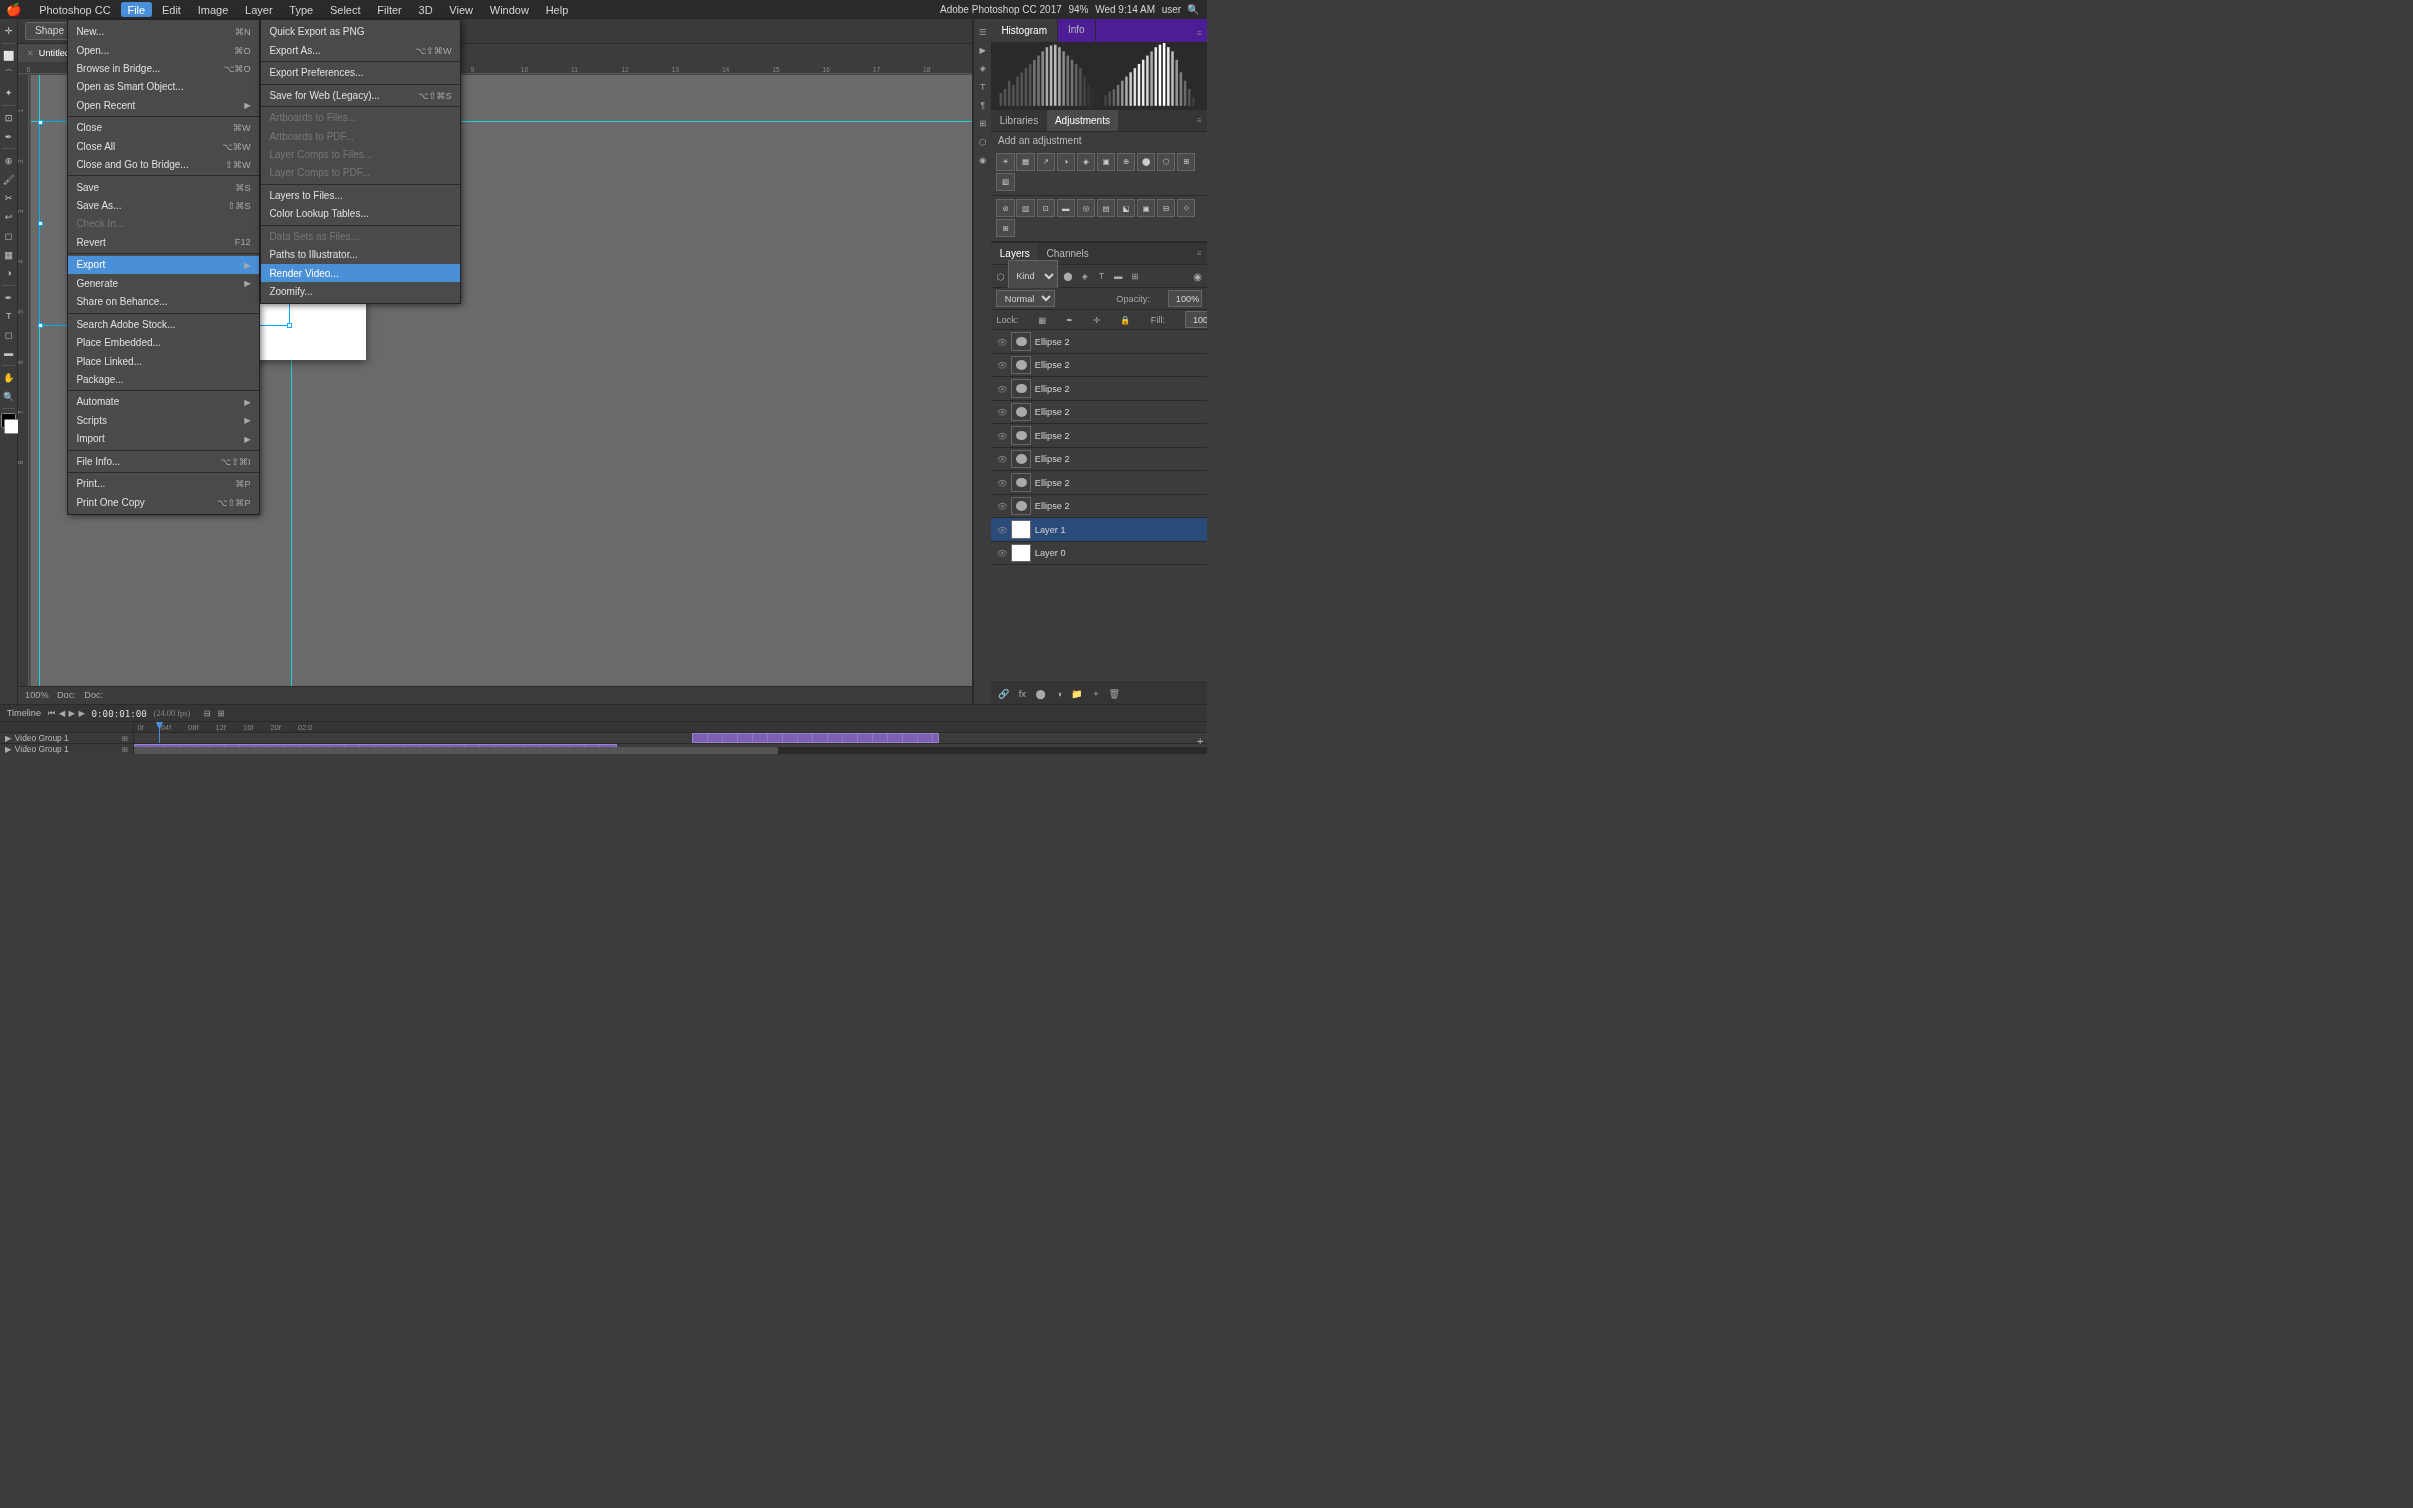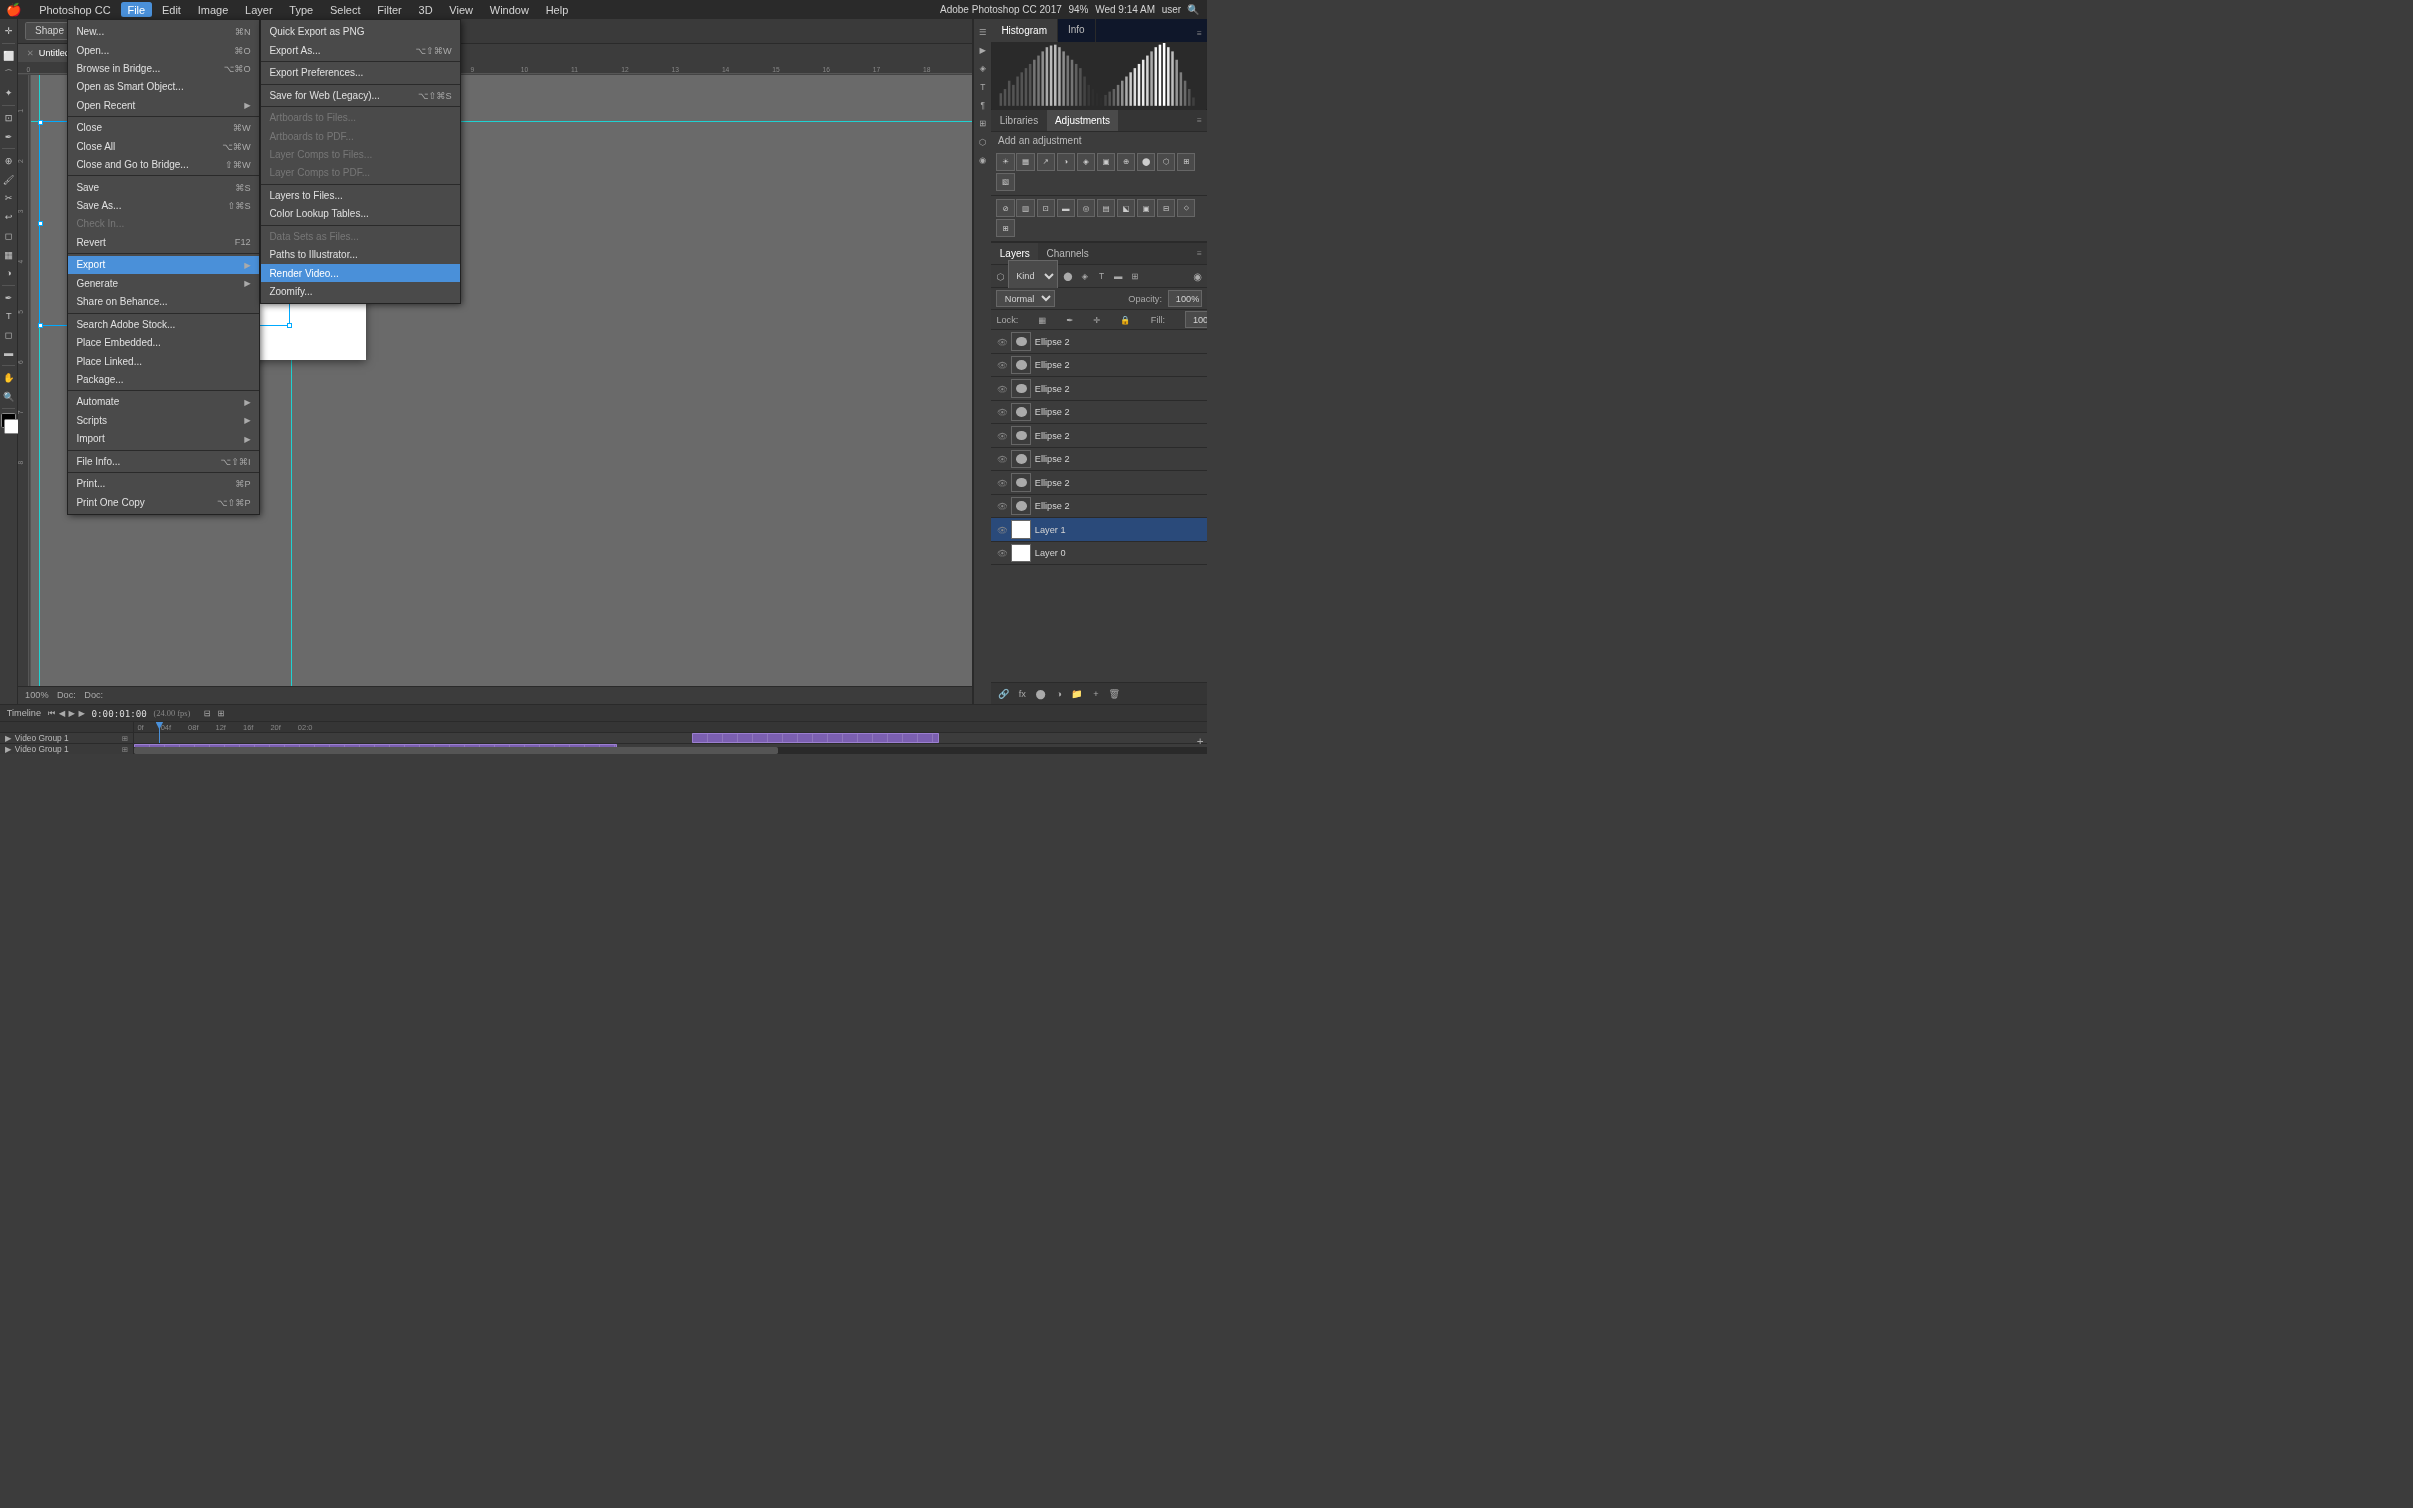--- a/index.html
+++ b/index.html
@@ -256,21 +256,21 @@
       bottom: 50px;
       background: #3c3c3c;
       border-left: 0.8px solid #2a2a2a;
       display: flex;
       flex-direction: column;
     }
 
     
     .panel-tabs-top {
       display: flex;
-      background: #0f172a;
+      background: #4c1d95;
       border-bottom: 0.8px solid #2a2a2a;
       height: 23.5px;
       align-items: flex-end;
     }
     .panel-tab {
       padding: 3.4px 10px;
       font-size: 10px;
       color: #bbb;
       cursor: pointer;
       border-right: 0.8px solid #2a2a2a;
@@ -406,21 +406,21 @@
     }
 
     
     .layers-blend-row {
       height: 22px;
       background: #3a3a3a;
       border-bottom: 0.8px solid #2a2a2a;
       display: flex;
       align-items: center;
       padding: 0 5px;
-      gap: 6px;
+      gap: 18px;
       font-size: 9.2px;
     }
     .blend-dropdown {
       background: #4a4a4a;
       border: 0.8px solid #666;
       color: #d4d4d4;
       font-size: 9.2px;
       padding: 0.8px 3.4px;
       height: 17px;
       width: 59px;

